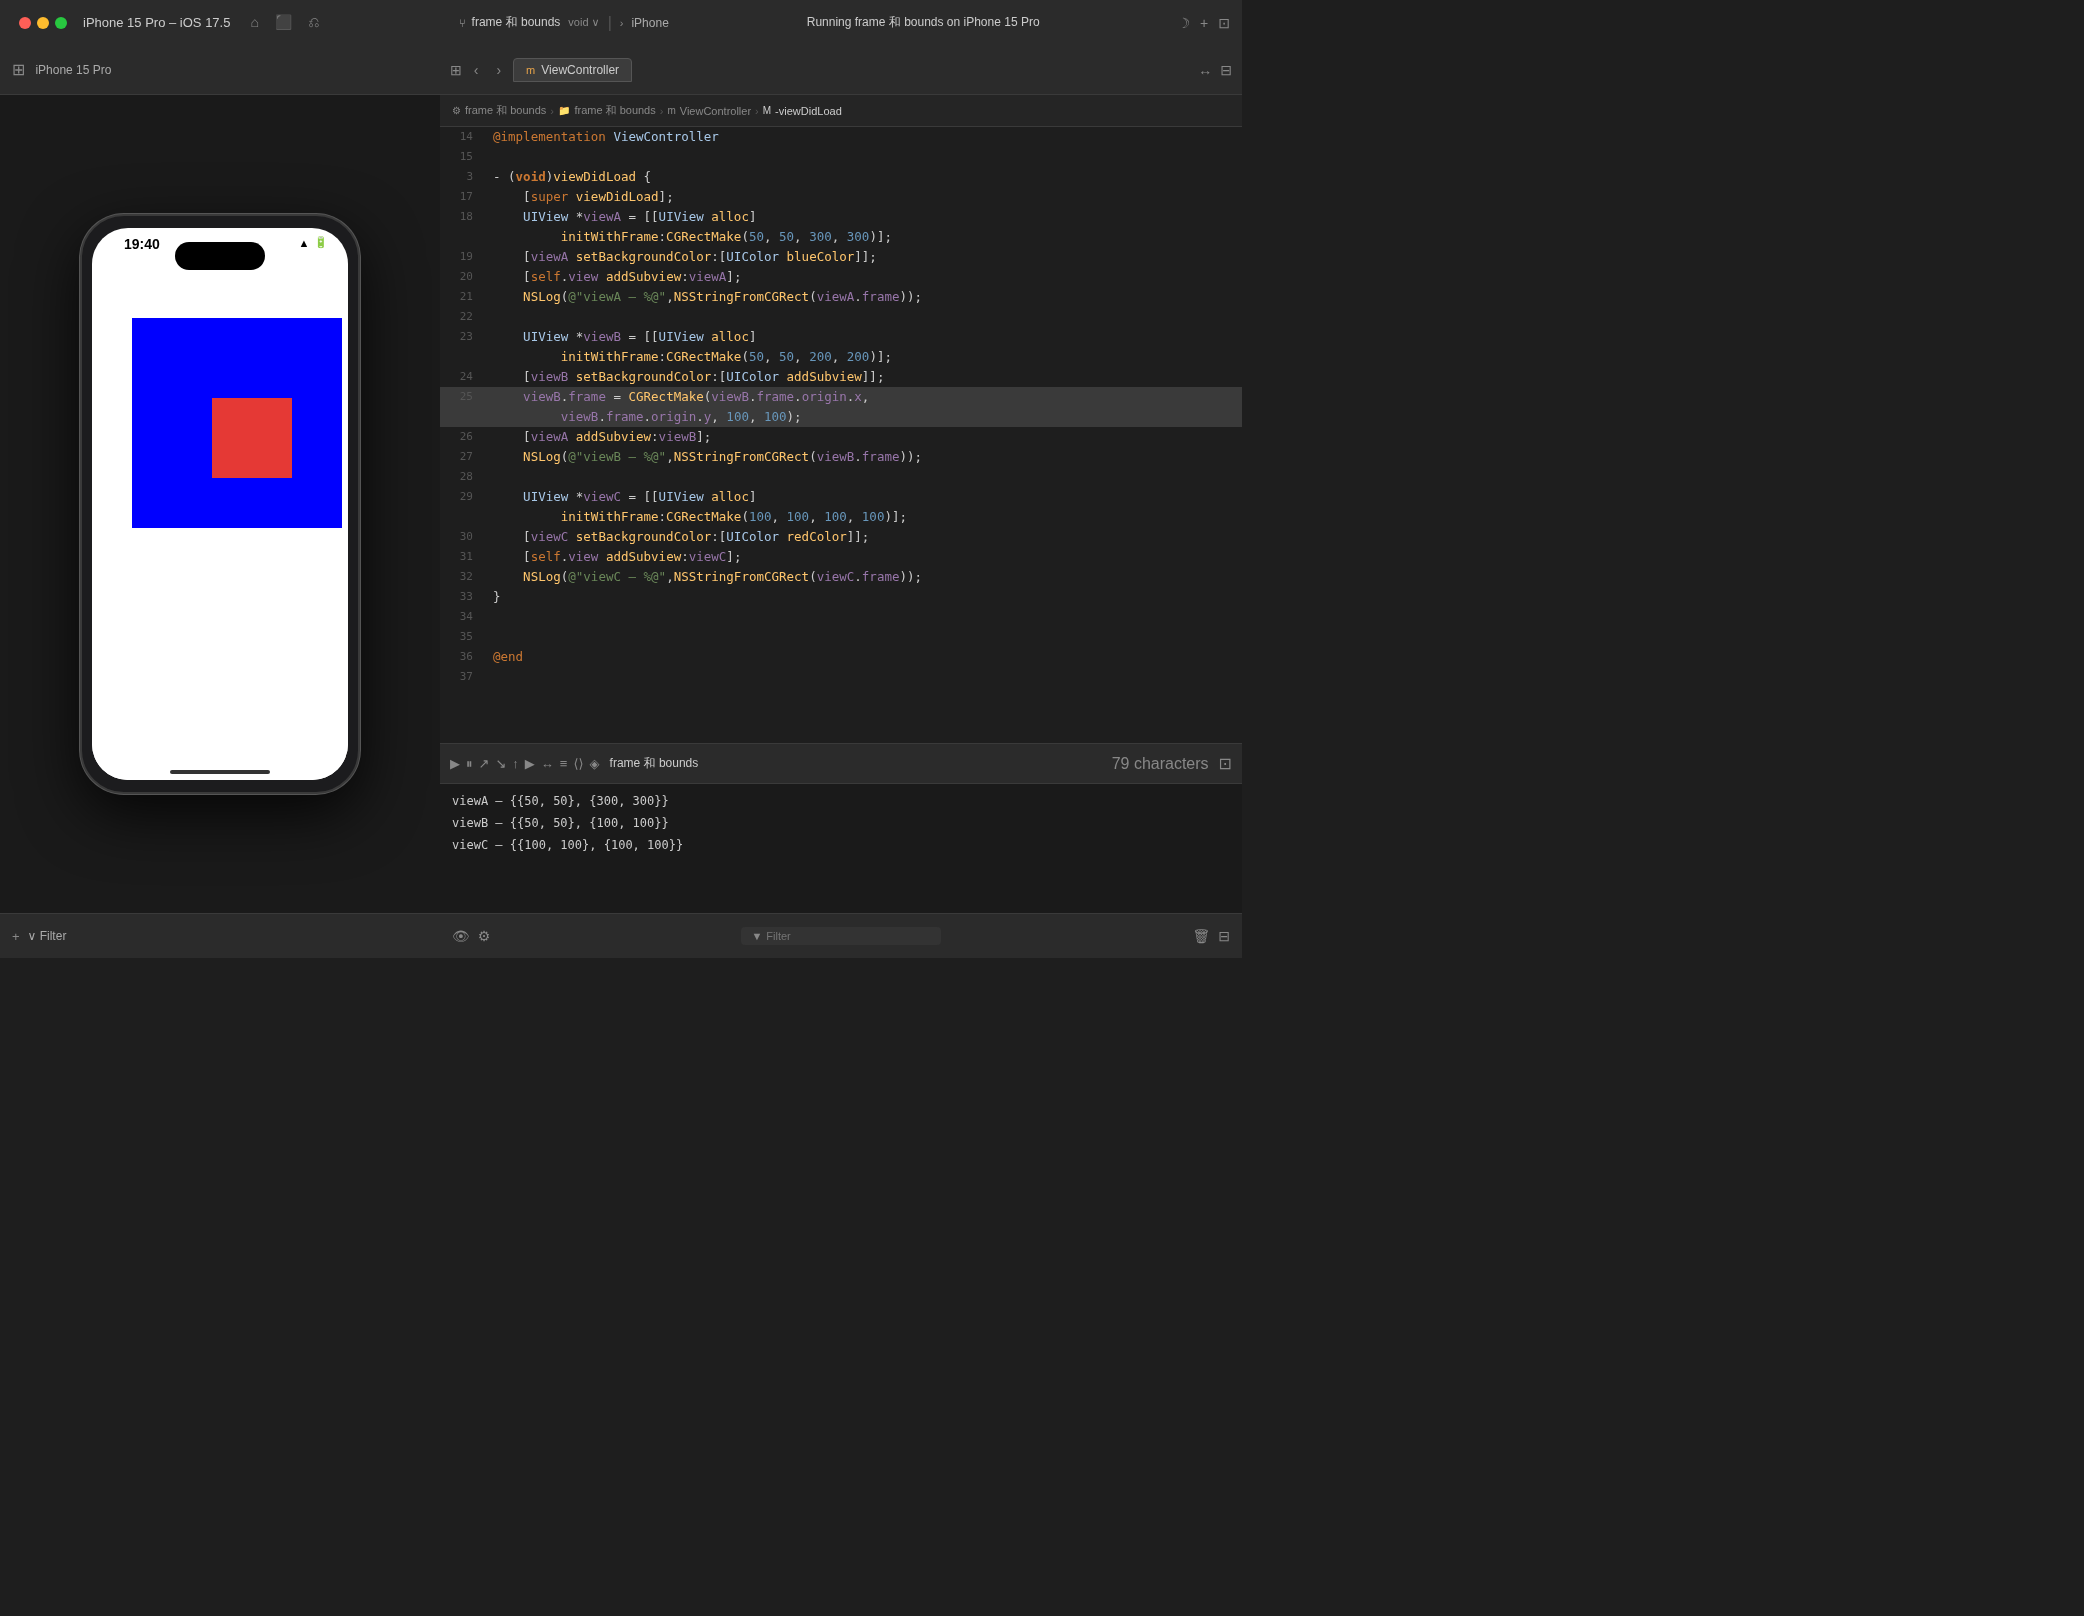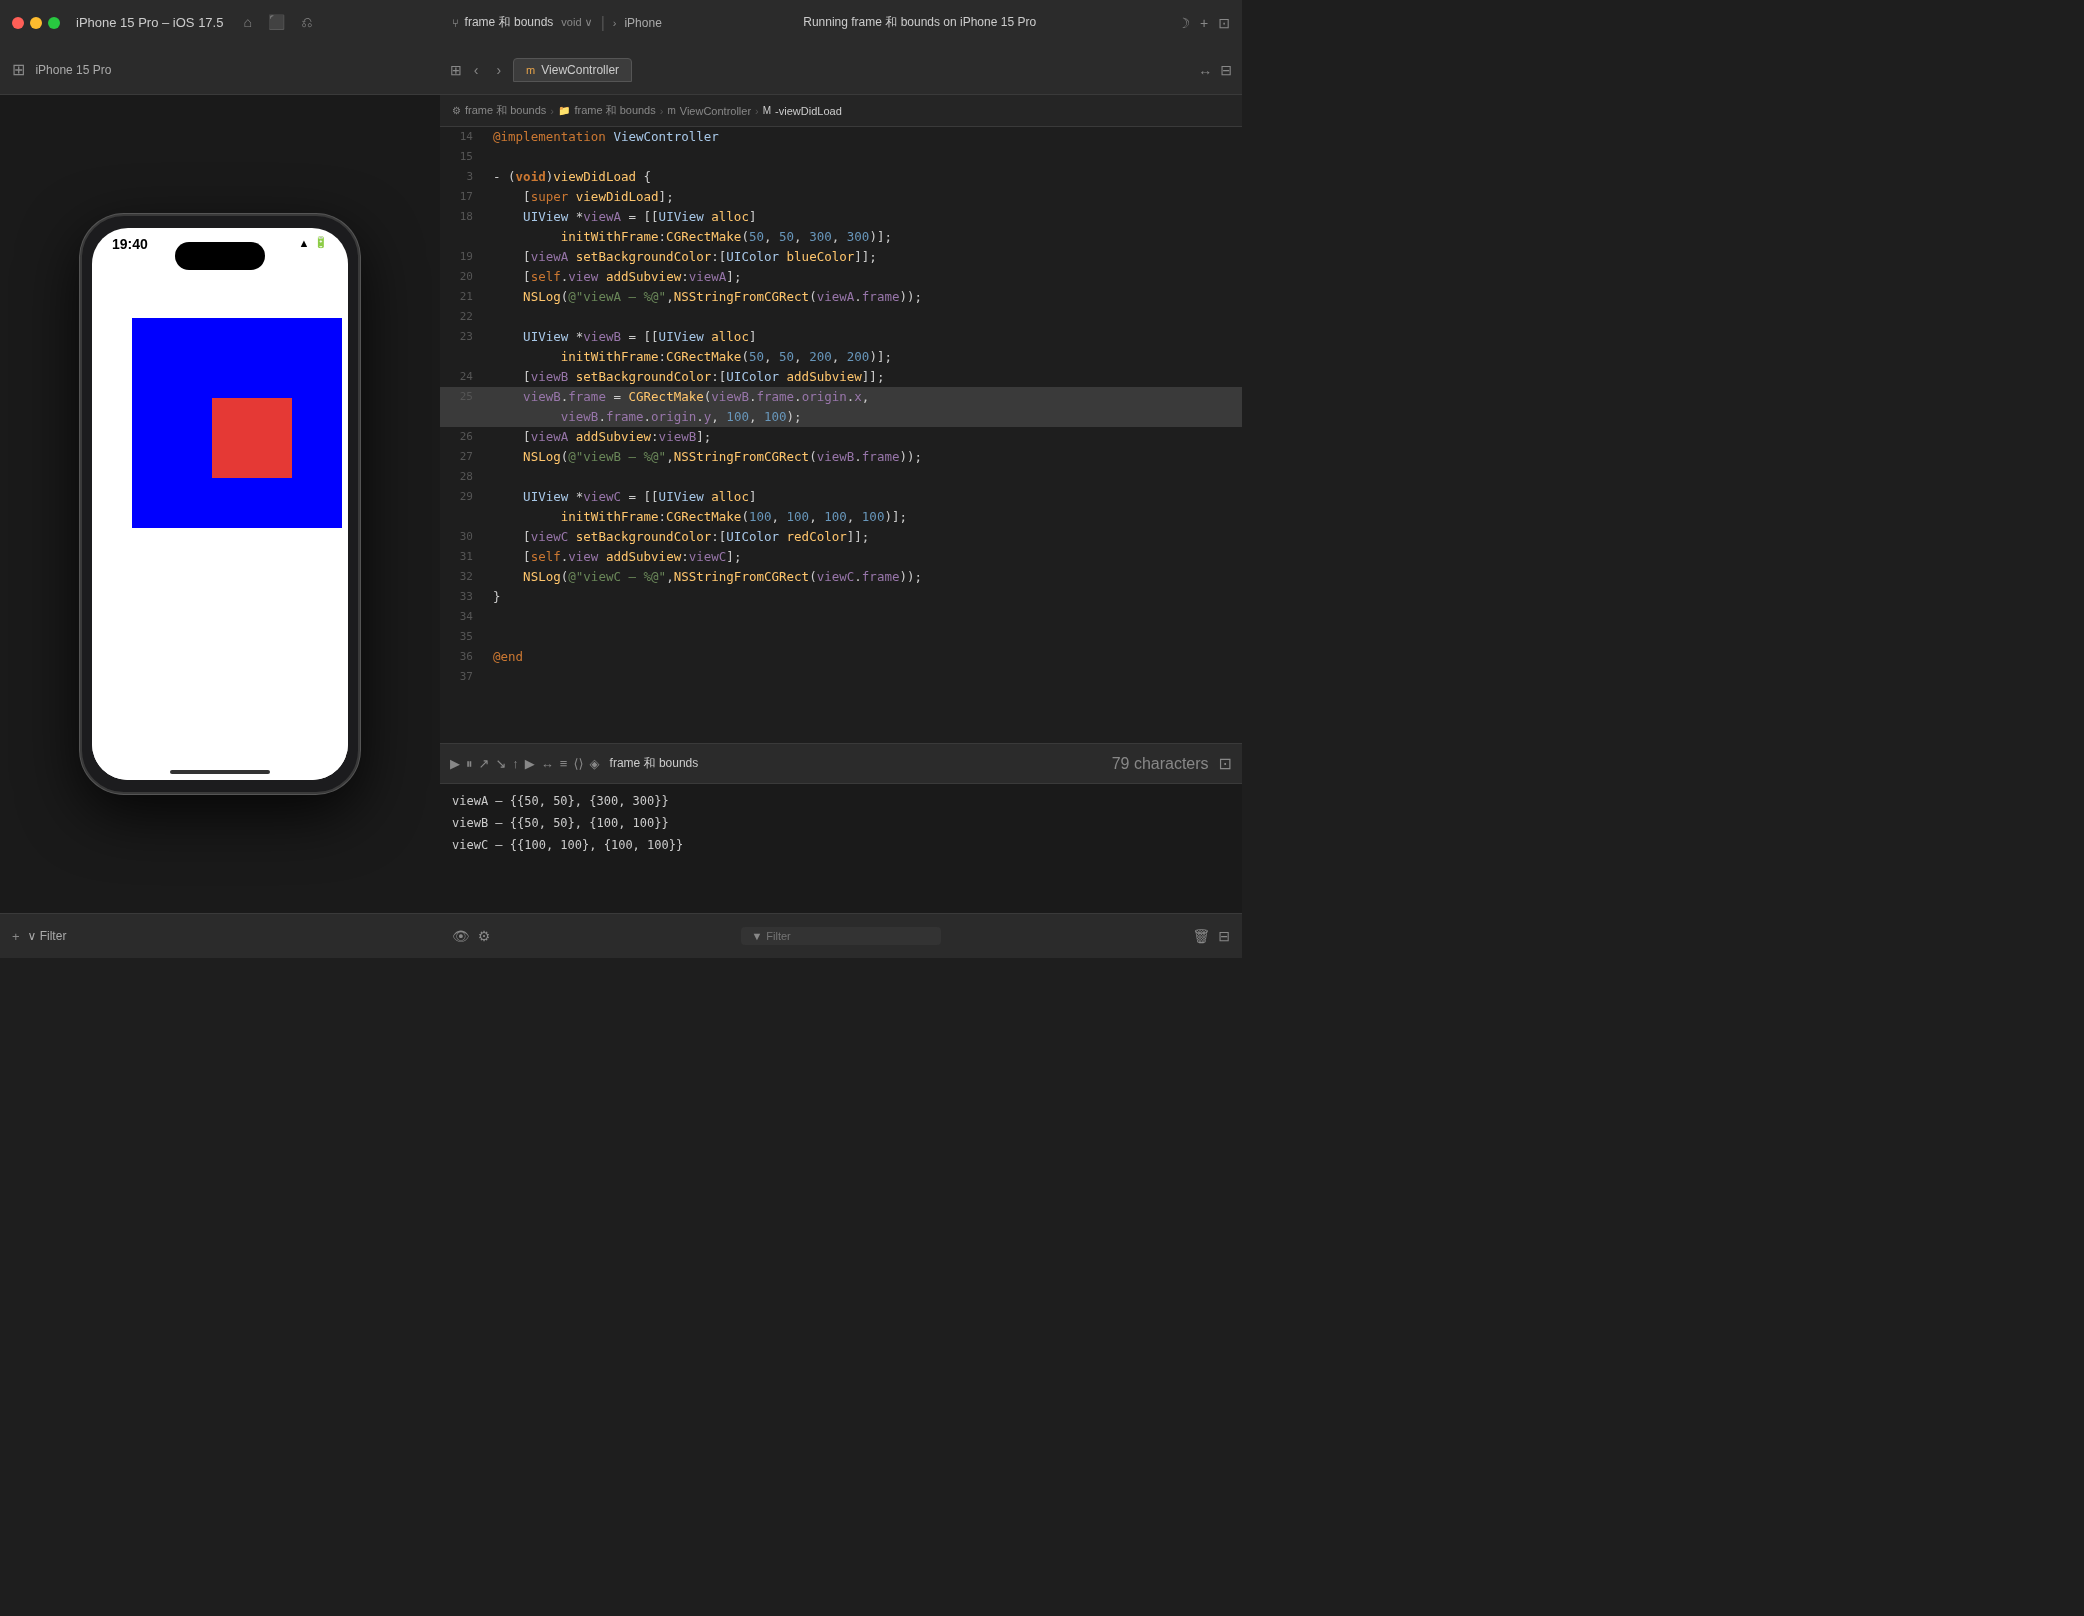--- a/index.html
+++ b/index.html
@@ -20,20 +20,21 @@
       display: flex;
       align-items: center;
       flex-shrink: 0;
     }
     .titlebar-left {
       width: 440px;
       display: flex;
       align-items: center;
       padding: 0 12px;
       gap: 8px;
+      margin-left: 7px;
     }
     .traffic-lights {
       display: flex;
       gap: 6px;
       margin-right: 8px;
     }
     .traffic-light {
       width: 12px;
       height: 12px;
       border-radius: 50%;
@@ -156,21 +157,21 @@
       transform: translateX(-50%);
       width: 90px;
       height: 28px;
       background: #000;
       border-radius: 20px;
       z-index: 10;
     }
     .status-bar {
       position: absolute;
       top: 0;
-      left: 0;
+      left: 12px;
       right: 0;
       height: 50px;
       display: flex;
       align-items: flex-start;
       padding: 8px 20px 0;
       z-index: 5;
     }
     .status-time {
       font-size: 14px;
       font-weight: 600;

